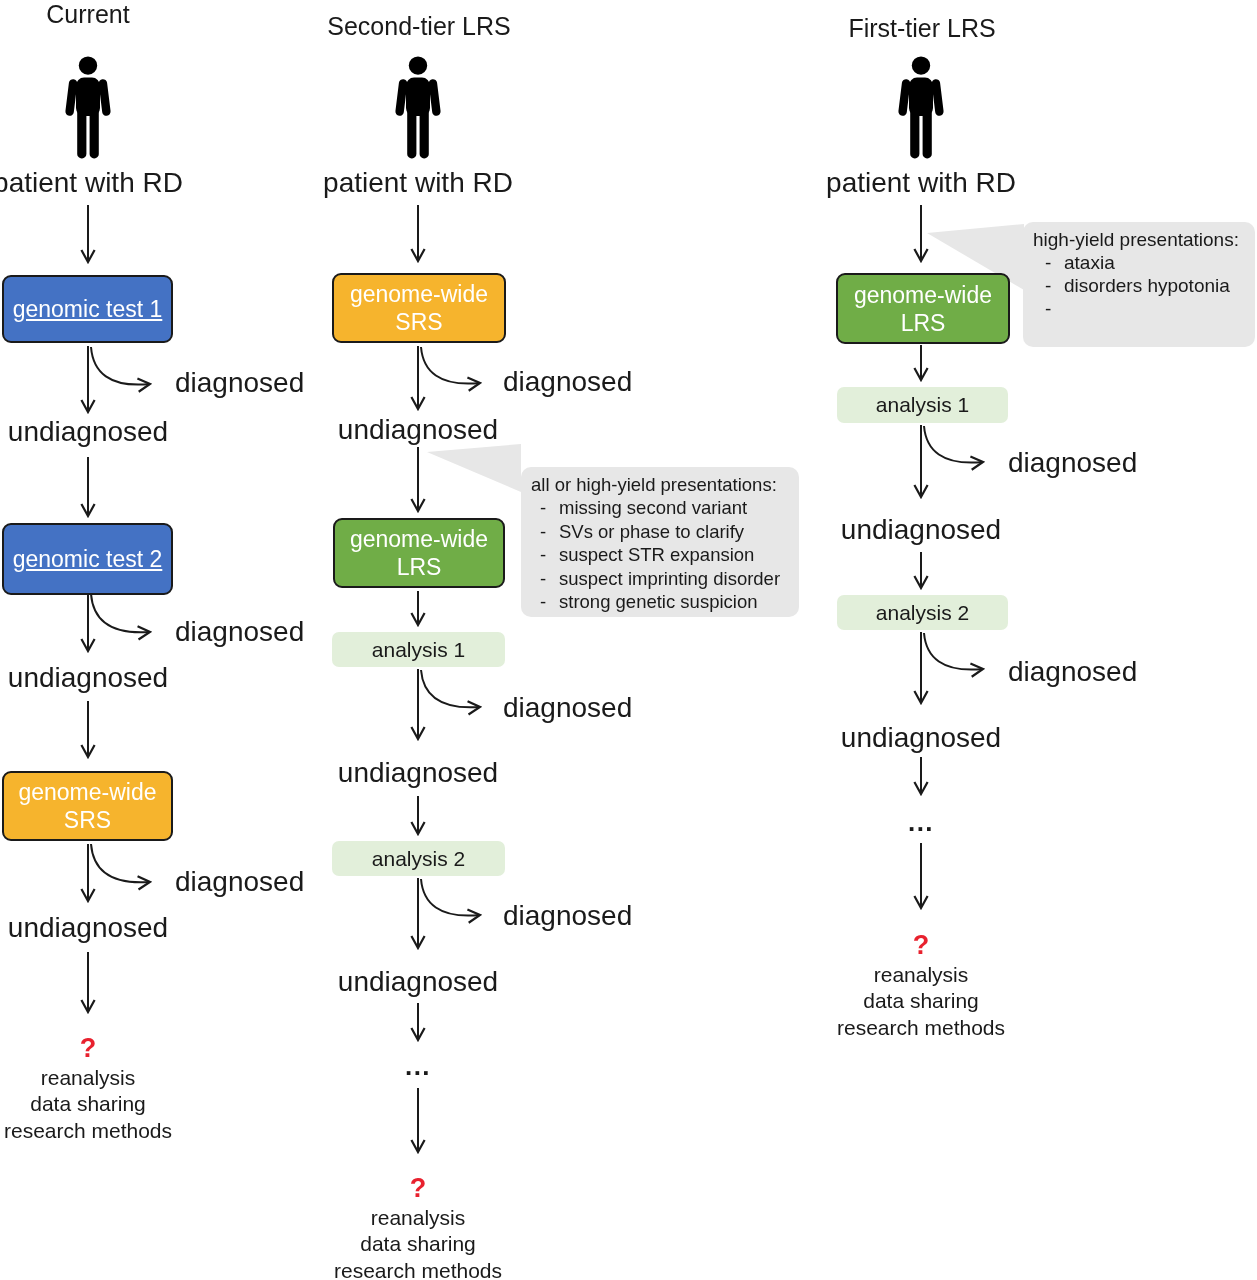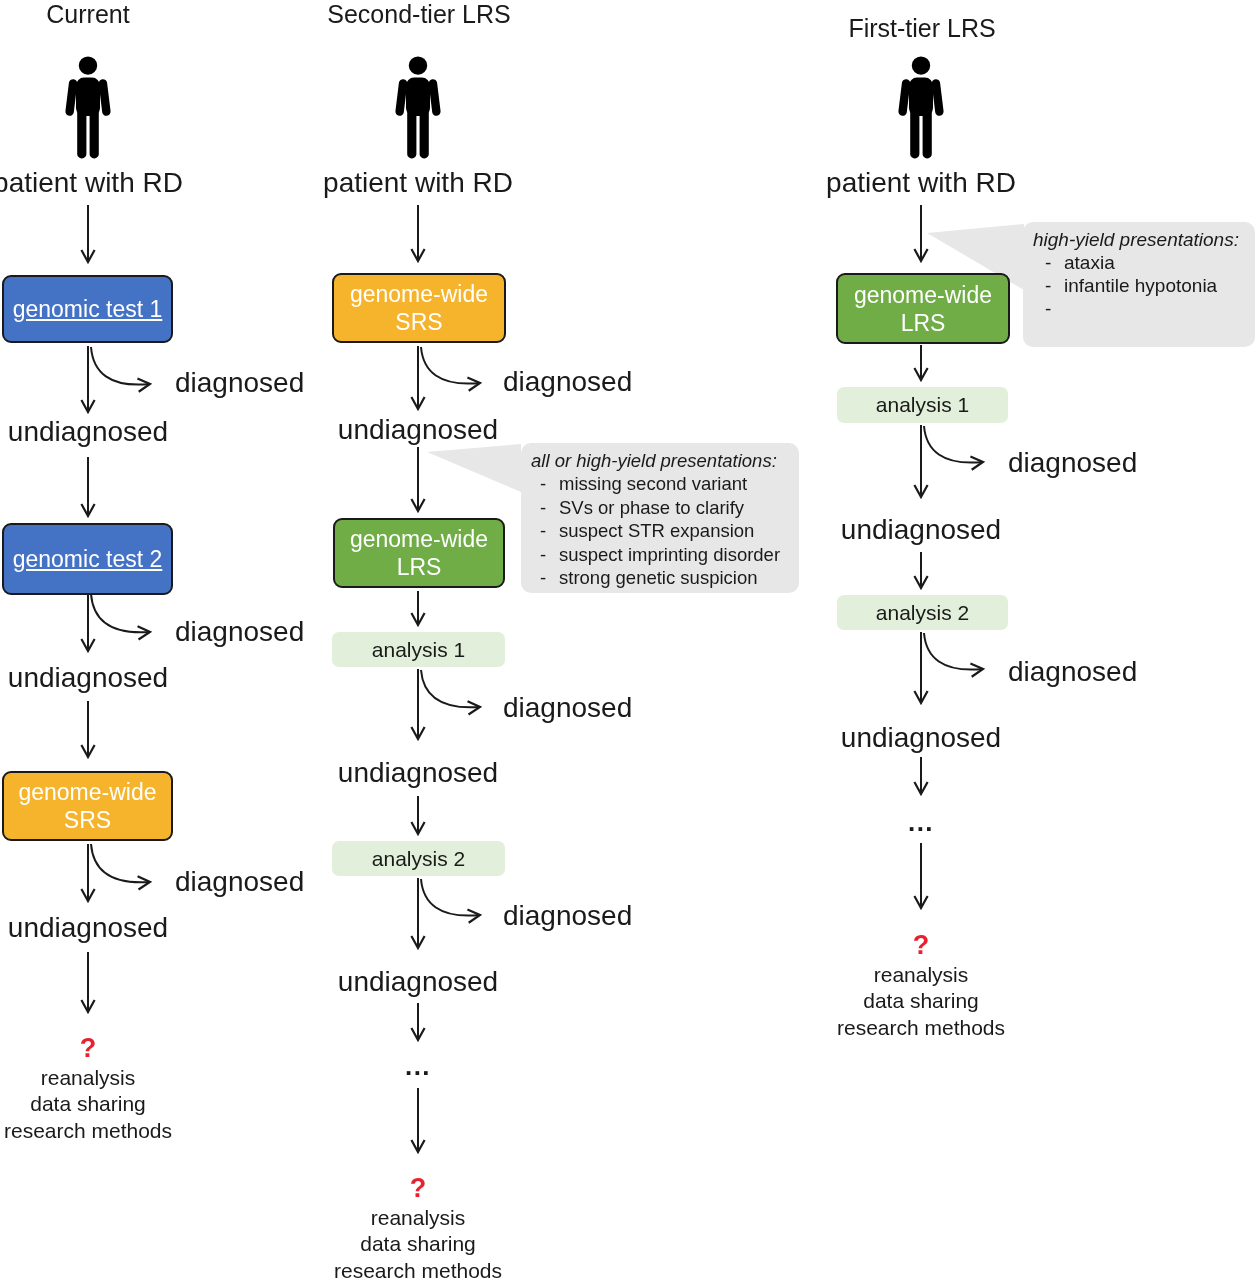--- a/index.html
+++ b/index.html
@@ -23,22 +23,22 @@
   .box.green{background:var(--c-green,#70ad47);}
   .pill{
     position:absolute;box-sizing:border-box;background:var(--c-light_green,#e2efda);
     border-radius:7px;display:flex;align-items:center;justify-content:center;
     font-size:21px;color:#1a1a1a;
   }
   .callout{
     position:absolute;box-sizing:border-box;background:var(--c-callout_bg,#e7e7e7);
     border-radius:10px;padding:6px 6px 5px 6px;
   }
-  .callout .ct{margin-left:4px;font-style:italic;}
-  .co2{font-size:18.5px;line-height:23.4px;}
+  .callout .ct{margin-left:4px;}
+  .co2{font-size:18.5px;line-height:23.4px;margin-top:24px;}
   .co3{font-size:19px;line-height:23px;}
   .ci{position:relative;}
   .co2 .ci{padding-left:32px;}
   .co2 .ci .b{position:absolute;left:13px;}
   .co3 .ci{padding-left:35px;}
   .co3 .ci .b{position:absolute;left:16px;}
   .q{font-size:27px;font-weight:700;color:var(--c-question_red,#e8212e);line-height:30px;}
   .dots{font-size:26px;font-weight:700;letter-spacing:1.5px;line-height:30px;}
   .endpoint{font-size:21px;line-height:26.4px;text-align:center;white-space:nowrap;transform:translateX(-50%);}
   .person{position:absolute;}
@@ -134,21 +134,21 @@
     <div class="abs cx q" style="left:88px;top:1033px">?</div>
     <div class="abs endpoint" style="left:88px;top:1065px">
       <div>reanalysis</div>
       <div>data sharing</div>
       <div>research methods</div>
     </div>
   </div>
 
   
   <div class="col">
-    <div class="abs cx title" style="left:419px;top:0px">Second-tier LRS</div>
+    <div class="abs cx title" style="left:419px;top:12px">Second-tier LRS</div>
 
     <svg class="person" style="left:394px;top:56px" width="48" height="104" viewBox="0 0 60 130">
       <g fill="#000000">
         <circle cx="30" cy="12" r="11.5"></circle>
         <rect x="15" y="27" width="30" height="48" rx="10"></rect>
         <rect x="6.5" y="29" width="10.5" height="46" rx="5.2" transform="rotate(7 11.7 31)"></rect>
         <rect x="43" y="29" width="10.5" height="46" rx="5.2" transform="rotate(-7 48.3 31)"></rect>
         <rect x="16.5" y="62" width="11.5" height="66" rx="5.5"></rect>
         <rect x="32" y="62" width="11.5" height="66" rx="5.5"></rect>
       </g>
@@ -214,21 +214,21 @@
     <div class="abs cx lbl" style="left:921px;top:171px">patient with RD</div>
 
     <div class="box green" style="left:836px;top:273px;width:174px;height:71px">
       <span>genome-wide</span>
       <span>LRS</span>
     </div>
 
     <div class="callout co3" style="left:1023px;top:222px;width:232px;height:125px">
       <div class="ct">high-yield presentations:</div>
       <div class="ci"><span class="b">-</span><span>ataxia</span></div>
-      <div class="ci"><span class="b">-</span><span>infantile hypotonia</span></div>
+      <div class="ci"><span class="b">-</span><span>disorders hypotonia</span></div>
       <div class="ci"><span class="b">-</span></div>
     </div>
 
     <div class="pill" style="left:837px;top:387px;width:171px;height:36px">
       <span>analysis 1</span>
     </div>
     <div class="abs lbl" style="left:1008px;top:451px">diagnosed</div>
     <div class="abs cx lbl" style="left:921px;top:518px">undiagnosed</div>
 
     <div class="pill" style="left:837px;top:595px;width:171px;height:35px">

